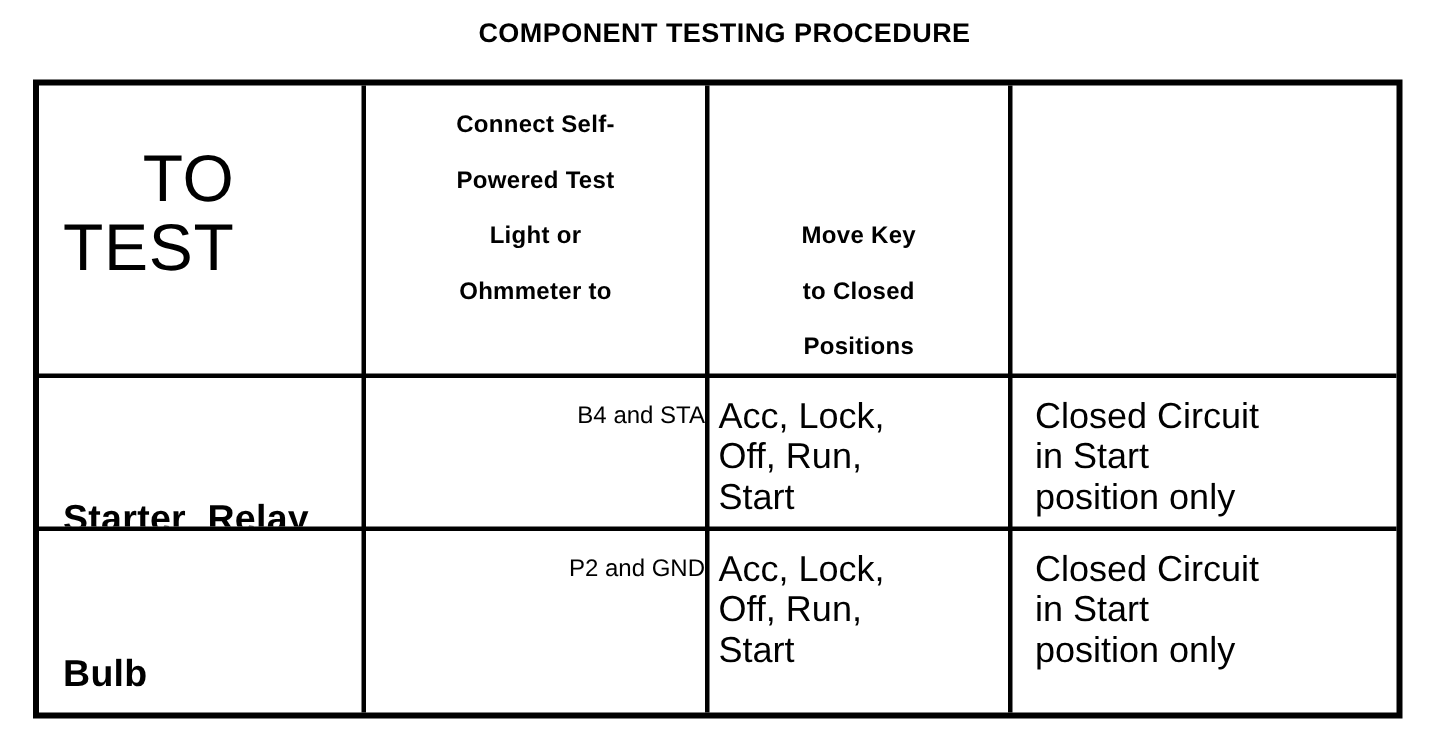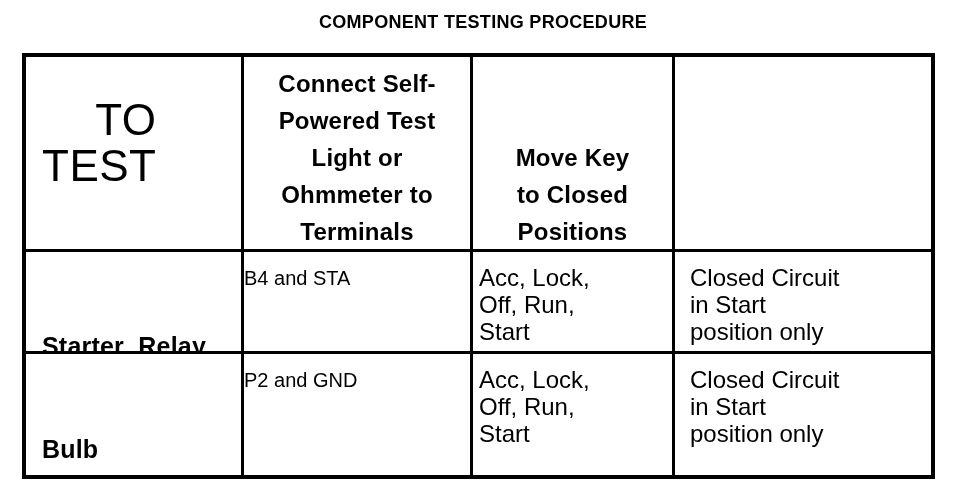--- a/index.html
+++ b/index.html
@@ -102,21 +102,21 @@
     font-size: 44px;
     font-weight: normal;
     line-height: 46px;
     text-align: right;
     letter-spacing: 0.5px;
   }
   .hd-center {
     position: absolute;
     left: 0;
     right: 0;
-    font-size: 24px;
+    font-size: 16px;
     font-weight: bold;
     line-height: 37px;
     text-align: center;
     letter-spacing: 0.2px;
   }
   .hd-center.five-line { top: 8px; }
   .hd-center.three-line { top: 82px; }
   .hd-center.two-line  { top: 119px; }
 
   .bd-bold {
@@ -130,24 +130,24 @@
     white-space: pre;
   }
   .bd-bold.r1 { top: 12px; }
   .bd-bold.r2 { top: 13px; }
 
   .bd-center {
     position: absolute;
     left: 0;
     right: 0;
     top: 13px;
-    font-size: 20px;
+    font-size: 16px;
     font-weight: normal;
     line-height: 26px;
-    text-align: left;
+    text-align: right;
   }
 
   .bd-left {
     position: absolute;
     left: 6px;
     top: 12px;
     font-size: 24px;
     font-weight: normal;
     line-height: 27px;
     text-align: left;
@@ -177,21 +177,20 @@
         <span class="ln">TEST</span>
       </div>
     </div>
 
     <div class="cell c-h2">
       <div class="hd-center five-line">
         <span class="ln">Connect Self-</span>
         <span class="ln">Powered Test</span>
         <span class="ln">Light or</span>
         <span class="ln">Ohmmeter to</span>
-        <span class="ln">Terminals</span>
       </div>
     </div>
 
     <div class="cell c-h3">
       <div class="hd-center three-line">
         <span class="ln">Move Key</span>
         <span class="ln">to Closed</span>
         <span class="ln">Positions</span>
       </div>
     </div>

